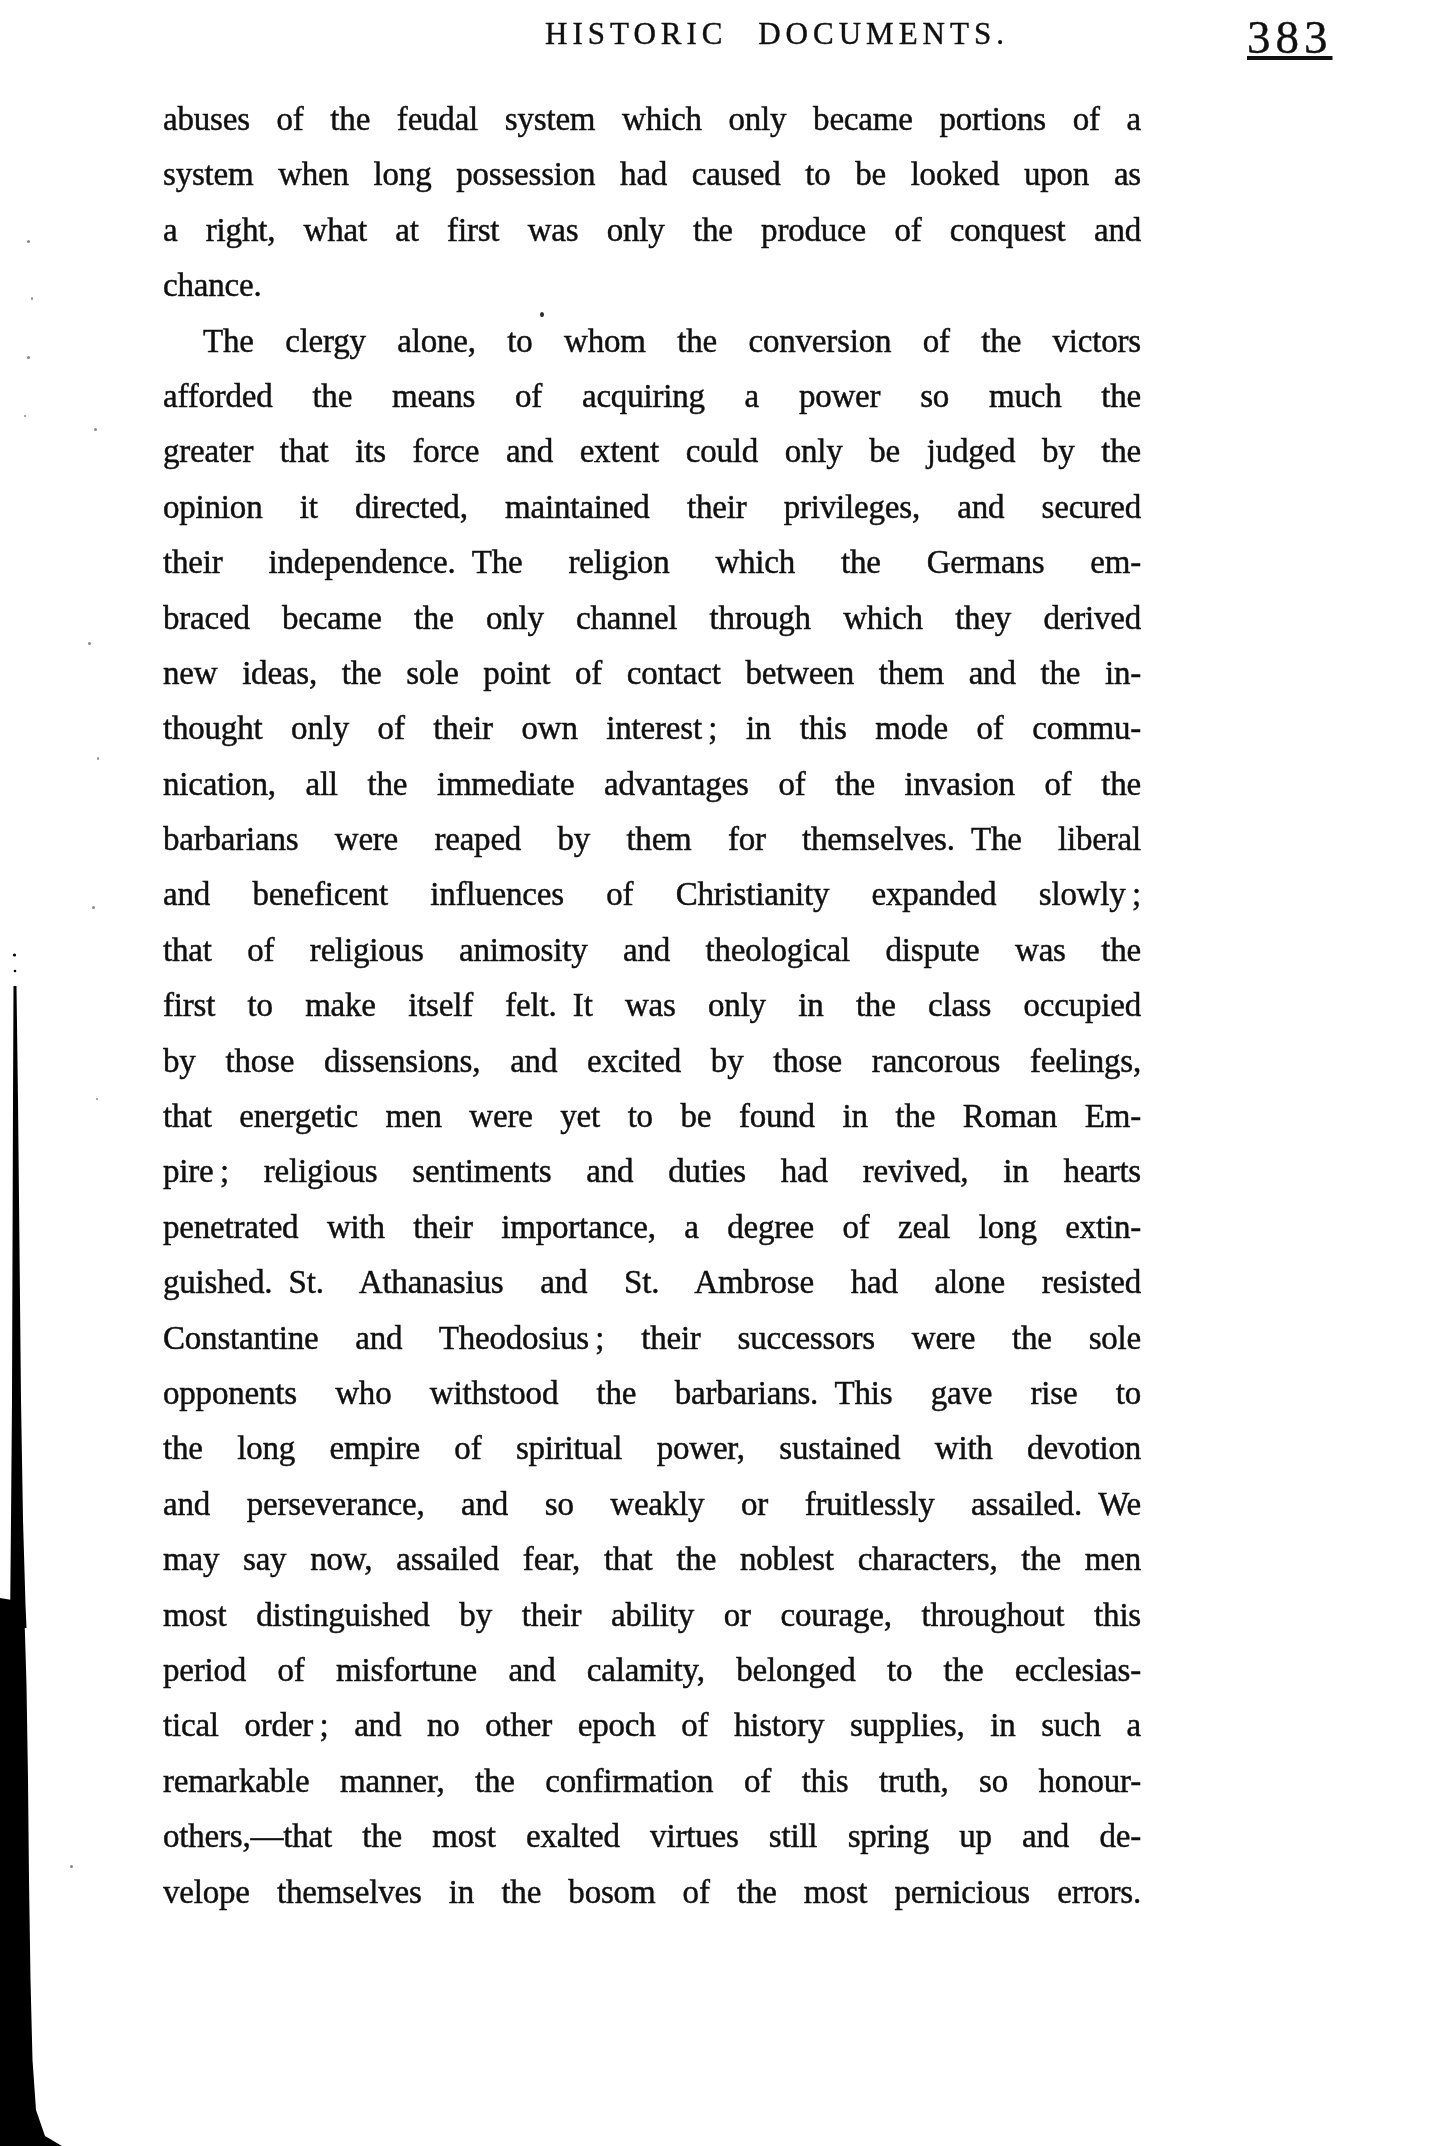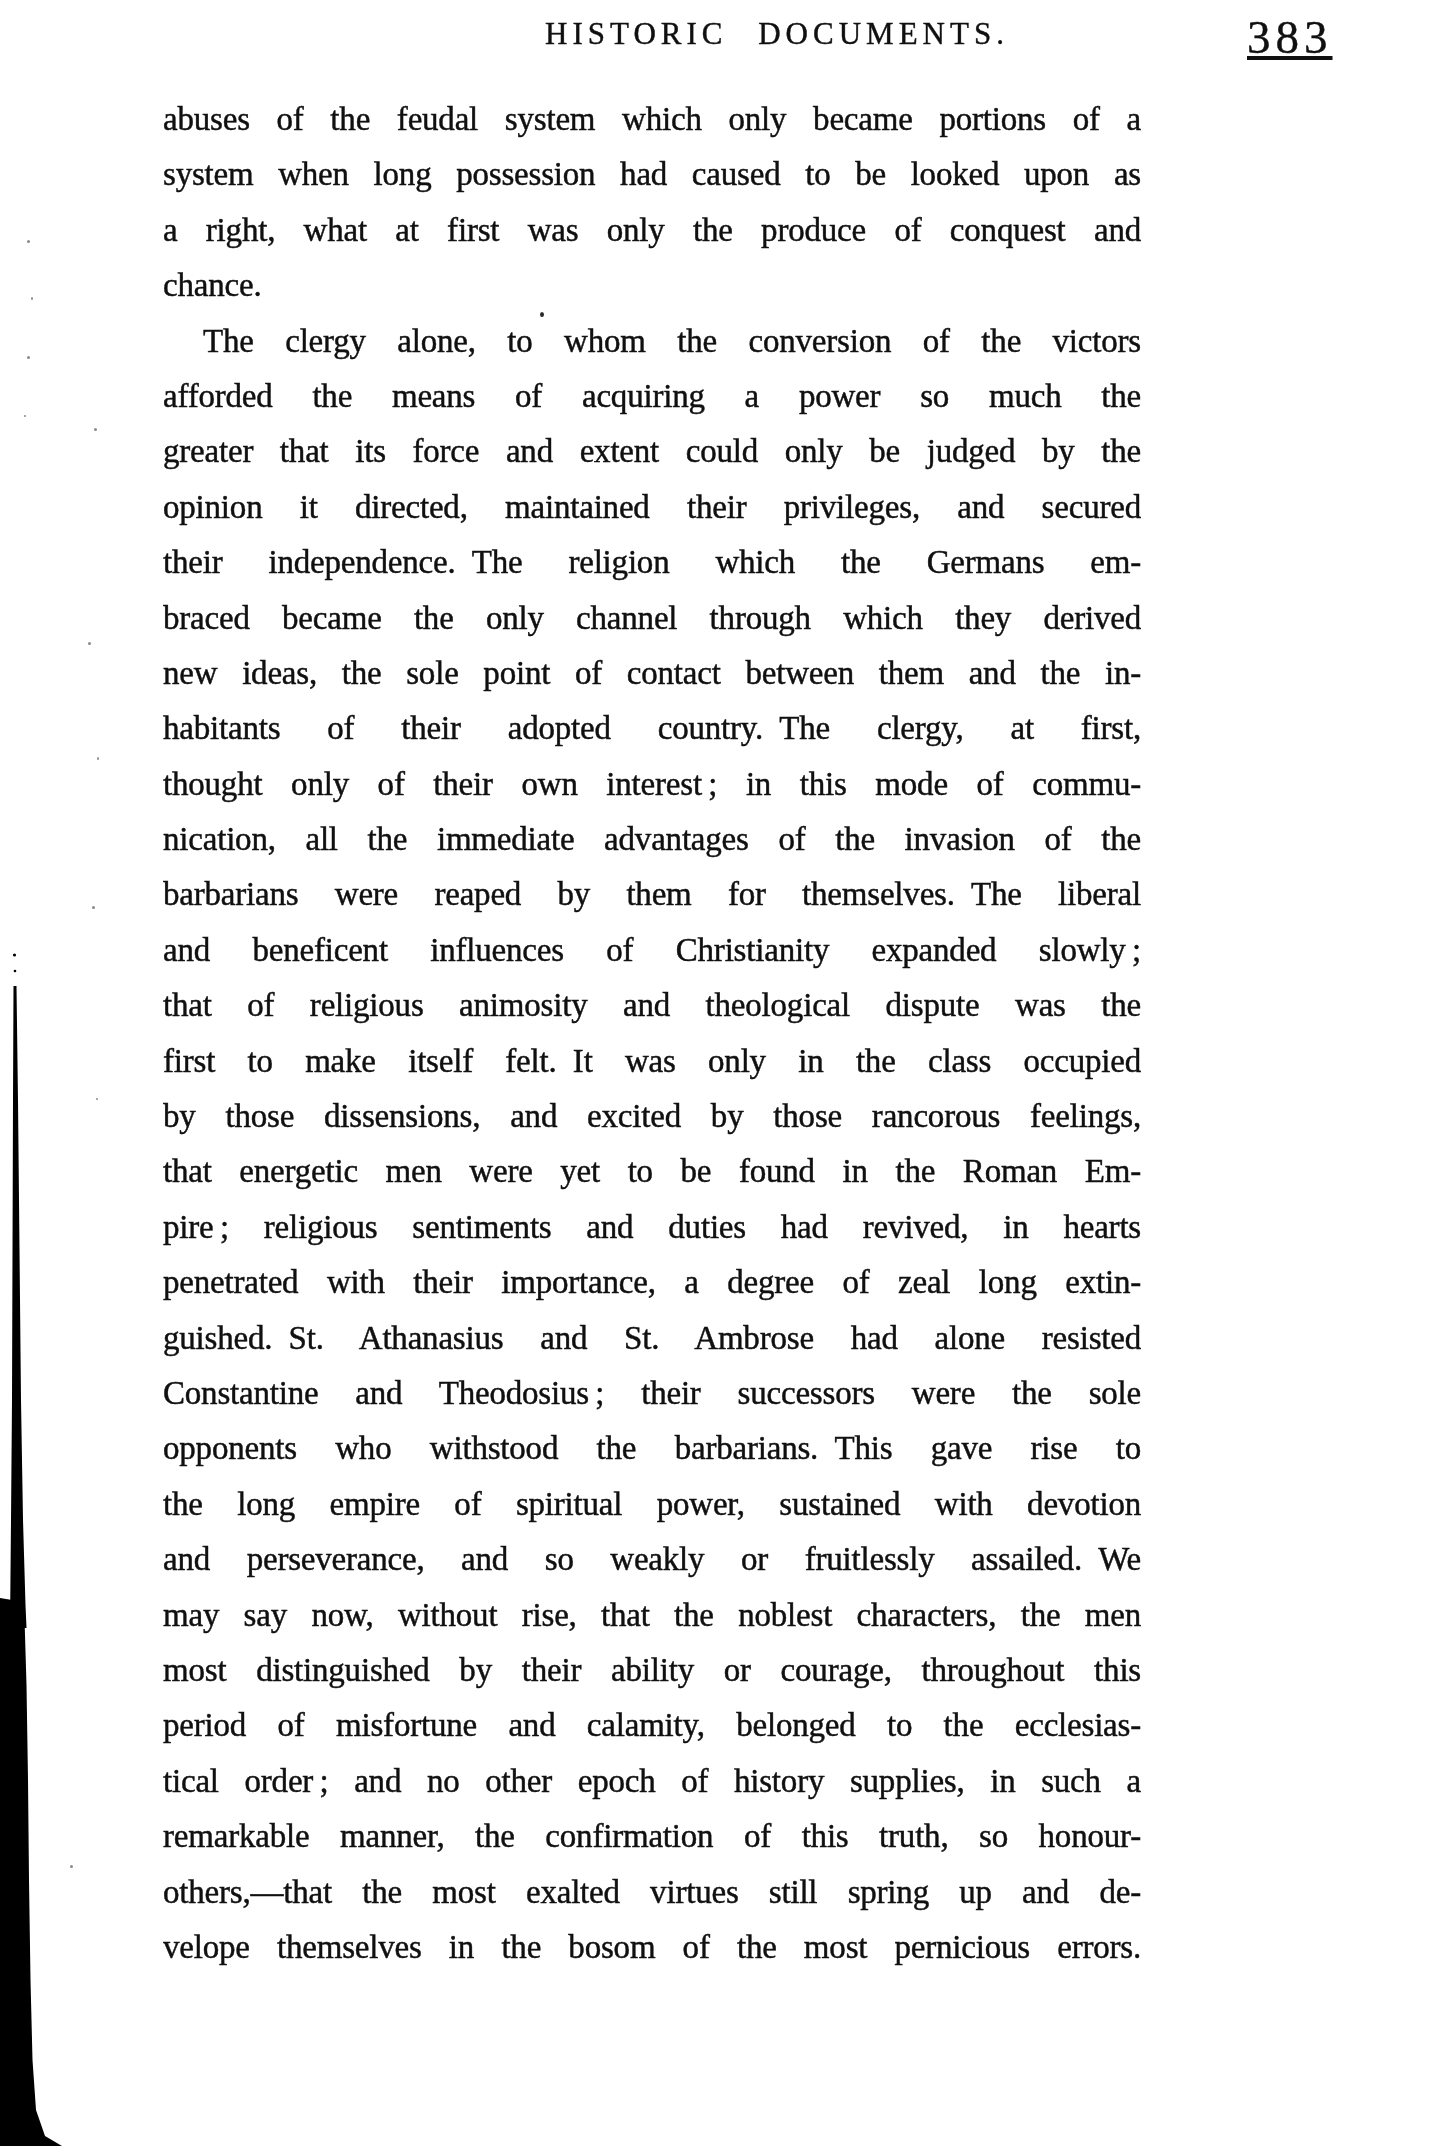--- a/index.html
+++ b/index.html
@@ -99,37 +99,36 @@
     </div>
 
     <div class="para">
       <div class="line para-first">The clergy alone, to whom the conversion of the victors</div>
       <div class="line">afforded the means of acquiring a power so much the</div>
       <div class="line">greater that its force and extent could only be judged by the</div>
       <div class="line">opinion it directed, maintained their privileges, and secured</div>
       <div class="line">their independence. The religion which the Germans em-</div>
       <div class="line">braced became the only channel through which they derived</div>
       <div class="line">new ideas, the sole point of contact between them and the in-</div>
-      <div class="line">habitants of their adopted country. The clergy, at first,</div>
       <div class="line">thought only of their own interest ; in this mode of commu-</div>
       <div class="line">nication, all the immediate advantages of the invasion of the</div>
       <div class="line">barbarians were reaped by them for themselves. The liberal</div>
       <div class="line">and beneficent influences of Christianity expanded slowly ;</div>
       <div class="line">that of religious animosity and theological dispute was the</div>
       <div class="line">first to make itself felt. It was only in the class occupied</div>
       <div class="line">by those dissensions, and excited by those rancorous feelings,</div>
       <div class="line">that energetic men were yet to be found in the Roman Em-</div>
       <div class="line">pire ; religious sentiments and duties had revived, in hearts</div>
       <div class="line">penetrated with their importance, a degree of zeal long extin-</div>
       <div class="line">guished. St. Athanasius and St. Ambrose had alone resisted</div>
       <div class="line">Constantine and Theodosius ; their successors were the sole</div>
       <div class="line">opponents who withstood the barbarians. This gave rise to</div>
       <div class="line">the long empire of spiritual power, sustained with devotion</div>
       <div class="line">and perseverance, and so weakly or fruitlessly assailed. We</div>
-      <div class="line">may say now, without rise, that the noblest characters, the men</div>
+      <div class="line">may say now, assailed fear, that the noblest characters, the men</div>
       <div class="line">most distinguished by their ability or courage, throughout this</div>
       <div class="line">period of misfortune and calamity, belonged to the ecclesias-</div>
       <div class="line">tical order ; and no other epoch of history supplies, in such a</div>
       <div class="line">remarkable manner, the confirmation of this truth, so honour-</div>
       <div class="line">others,—that the most exalted virtues still spring up and de-</div>
       <div class="line">velope themselves in the bosom of the most pernicious errors.</div>
     </div>
 
   </main>
 </div>

